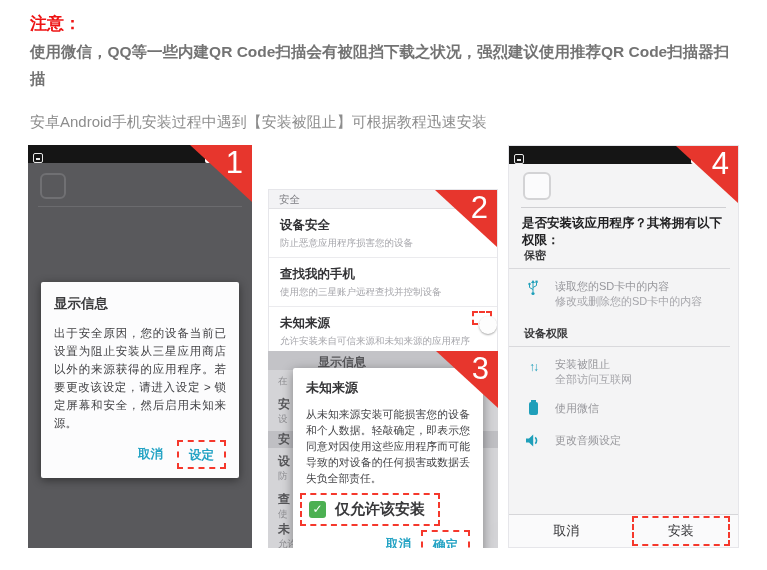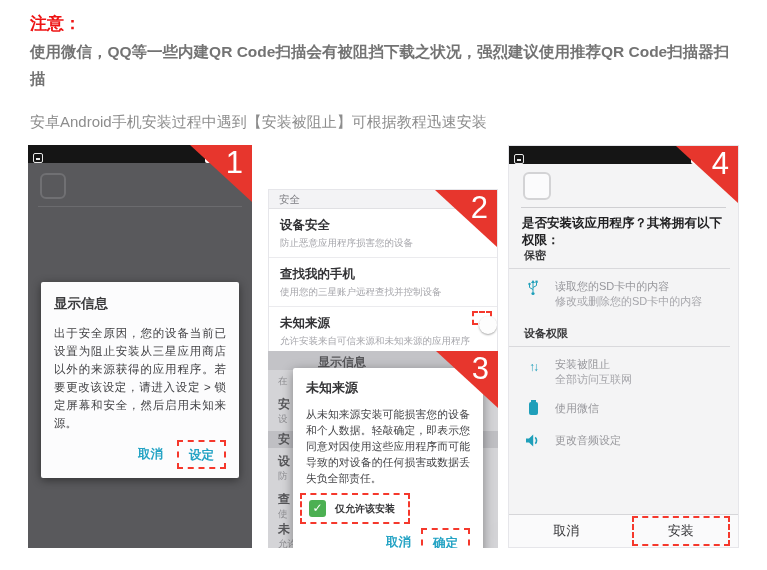--- a/index.html
+++ b/index.html
@@ -74,21 +74,21 @@
 
   .dialog3 { position:absolute; left:25px; top:17px; width:190px; background:#ffffff; border-radius:2px;
              padding:11px 13px 8px; box-shadow:0 3px 12px rgba(0,0,0,.4); z-index:3; }
   .d3-title { font-size:13px; font-weight:bold; color:#353537; }
   .d3-body  { margin-top:9px; font-size:10.8px; color:#434346; line-height:16px; text-align:justify; }
   .cb-row { margin-top:7px; margin-left:-6px; display:inline-flex; align-items:center; gap:9px;
             border:2px dashed #f5382c; padding:5px 13px 5px 7px; }
   .cb { width:17px; height:17px; background:#4cb052; border-radius:3px; color:#fff; font-size:12px;
         line-height:17px; text-align:center; }
   .cb::after { content:"✓"; }
-  .cb-label { font-size:10px; font-weight:bold; color:#38383a; }
+  .cb-label { font-size:15px; font-weight:bold; color:#38383a; }
   .d3-btns { margin-top:4px; display:flex; justify-content:flex-end; align-items:center; gap:10px; }
 
   
   .p4-ph { position:absolute; left:14px; top:26px; width:28px; height:28px;
            border:2px solid #d3d3d5; border-radius:6px; background:#fbfbfc; }
   .p4-divider { position:absolute; left:12px; right:12px; top:61px; height:1px; background:#cfcfd2; }
   .p4-title { position:absolute; left:13px; right:10px; top:69px; font-size:12.5px; font-weight:bold; color:#222224; }
   .p4-body { position:absolute; left:0; right:0; top:96px; }
   .sec-h { margin:0 8px 0 0; padding:6px 0 5px 15px; font-size:11px; font-weight:bold; color:#39393b;
            border-bottom:1px solid #d9d9dc; }

